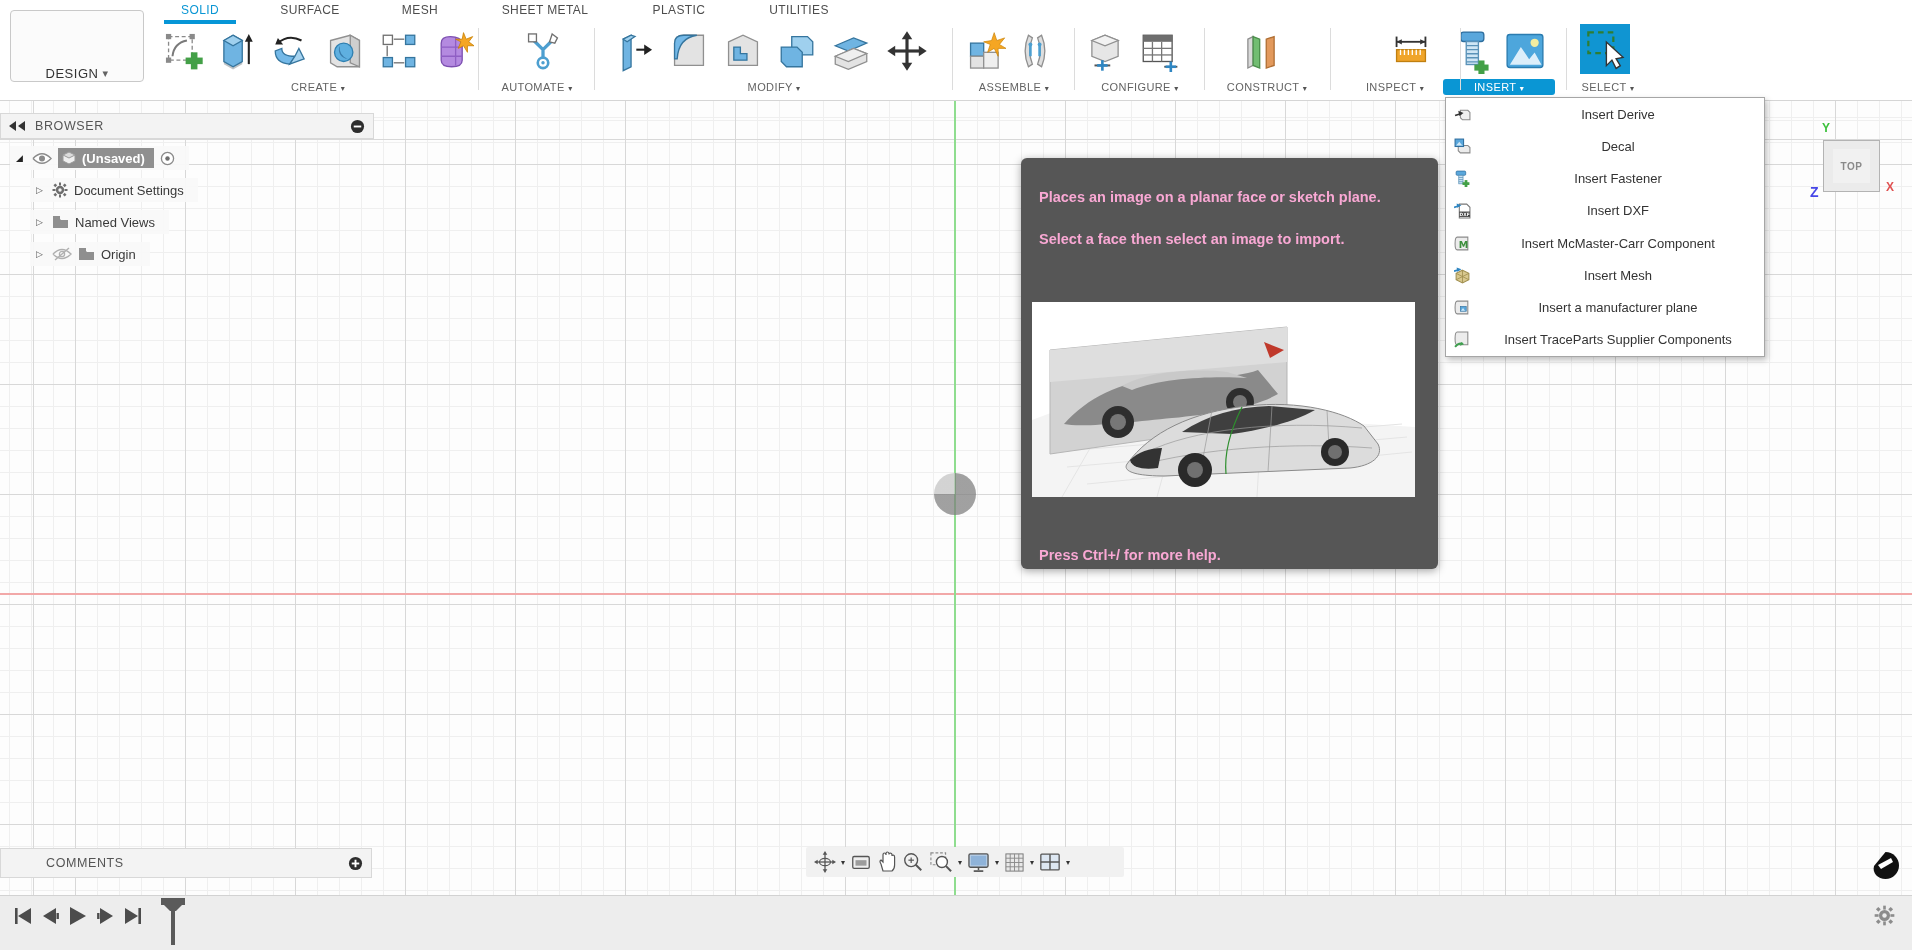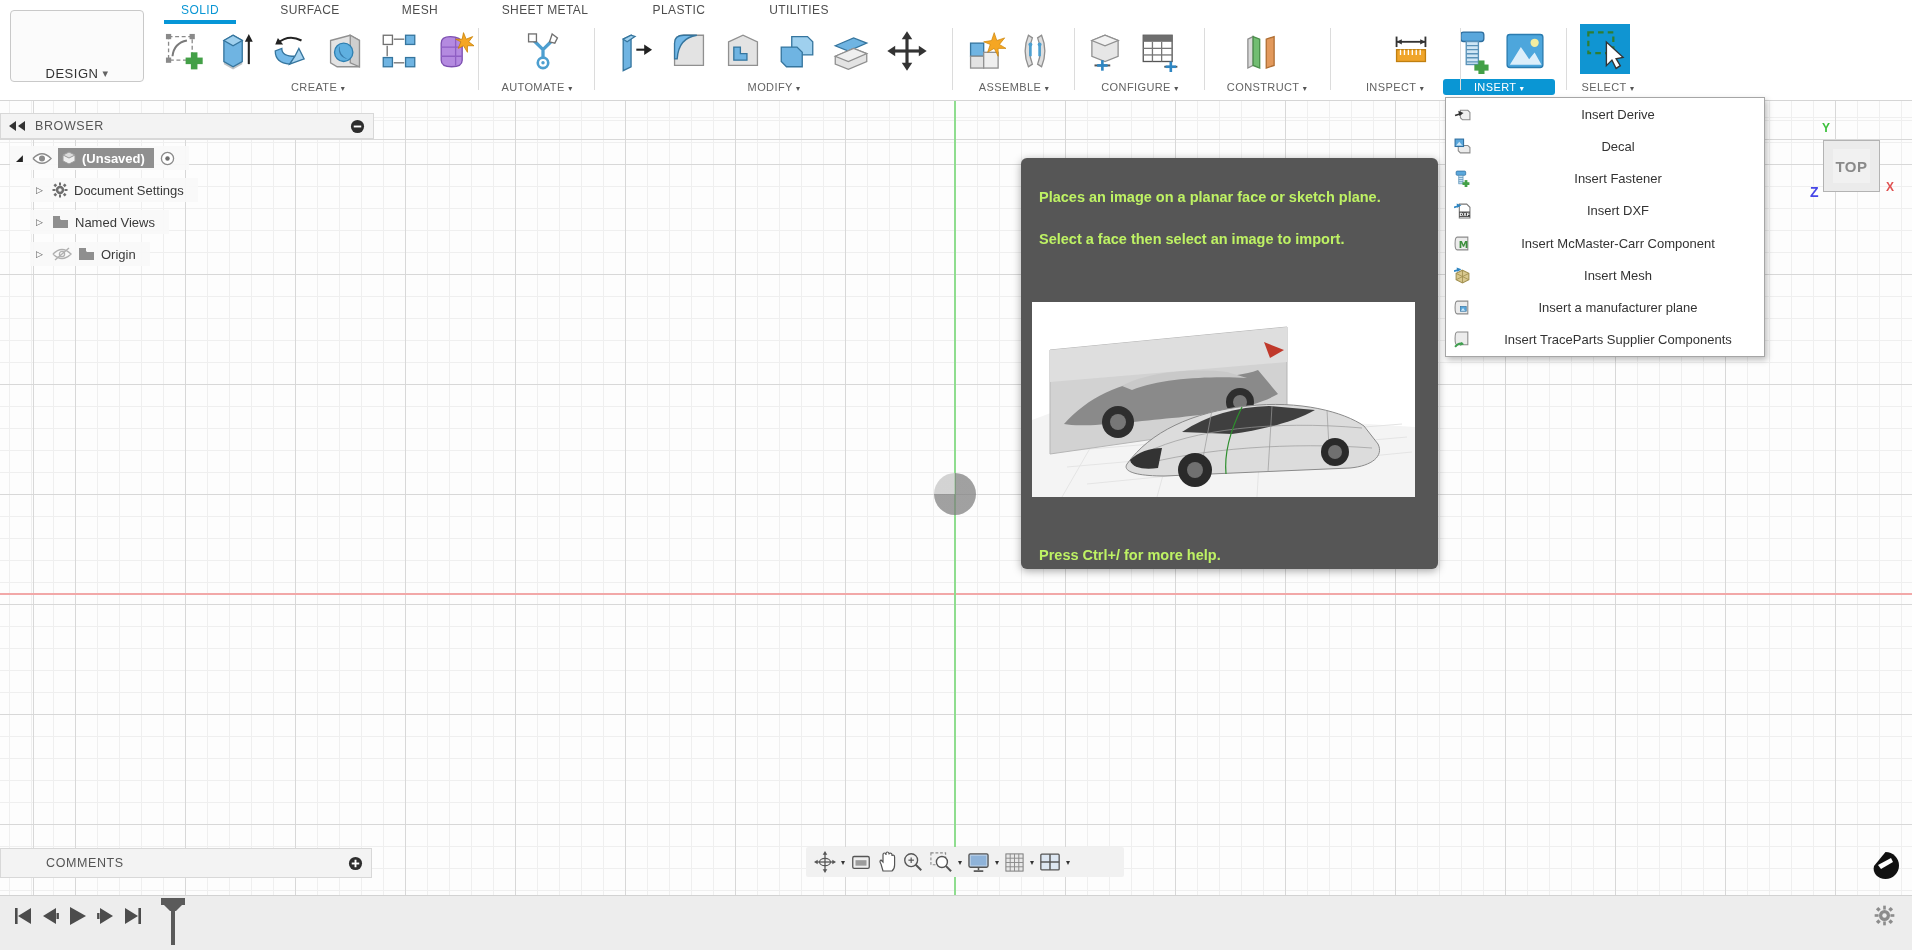--- a/index.html
+++ b/index.html
@@ -46,25 +46,25 @@
   #bottombar{left:0;top:895px;width:1912px;height:55px;background:#ededed;border-top:1px solid #d2d2d2;z-index:10;}
   .pb{position:absolute;top:905px;width:22px;height:22px;z-index:11;}
   
   #navbar{left:806px;top:847px;width:302px;height:30px;background:#f1f1f1;border-radius:2px;
     display:flex;align-items:center;padding:0 8px;gap:5px;z-index:10;}
   .navcaret{font-size:8px;color:#333;}
   
   #viewcube{left:1823px;top:140px;width:55px;height:50px;background:#ebebeb;border:1px solid #b3b3b3;z-index:5;
     display:flex;align-items:center;justify-content:center;}
   #viewcube .face-inner{width:37px;height:34px;background:#f1f1f1;display:flex;align-items:center;justify-content:center;
-    font-size:15px;font-weight:bold;color:#8a8a8a;letter-spacing:.5px;}
+    font-size:10px;font-weight:bold;color:#8a8a8a;letter-spacing:.5px;}
   .axis-label{font-size:12px;font-weight:bold;z-index:6;}
   
   #tooltip{left:1021px;top:158px;width:417px;height:411px;background:#565656;border-radius:6px;
-    box-shadow:0 2px 8px rgba(0,0,0,.35);z-index:40;color:#bef264;}
+    box-shadow:0 2px 8px rgba(0,0,0,.35);z-index:40;color:#f9a8d4;}
   #tooltip .tl{position:absolute;left:18px;font-size:14.5px;font-weight:bold;}
   #tooltip .img{position:absolute;left:11px;top:144px;width:383px;height:195px;background:#fff;}
   
   #insert-menu{left:1445px;top:97px;width:318px;height:258px;background:#fff;border:1px solid #a6a6a6;
     box-shadow:2px 3px 6px rgba(0,0,0,.25);z-index:50;display:flex;flex-direction:column;text-align:center;}
   .menu-item{flex:1;display:flex;align-items:center;gap:7px;padding:0 6px 0 8px;font-size:13px;color:#333;cursor:default;}
   .menu-item.selected{background:#d2d2d2;border-bottom:1px solid #4d4d4d;}
   .menu-item .lbl{flex:1;}
   .menu-item .dots{font-size:13px;color:#444;font-weight:bold;padding-right:4px;}
   .badge{left:1872px;top:852px;z-index:10;}

